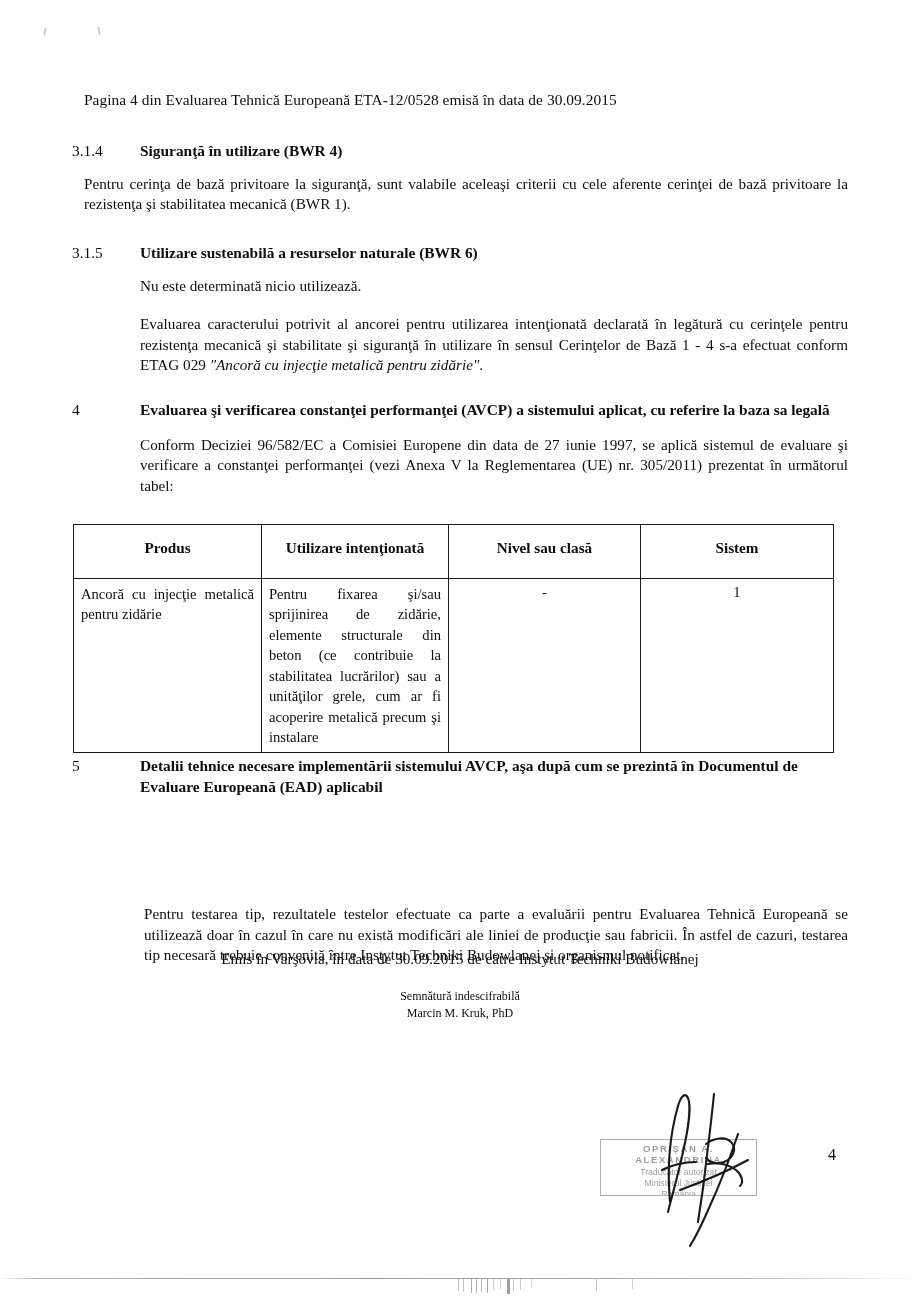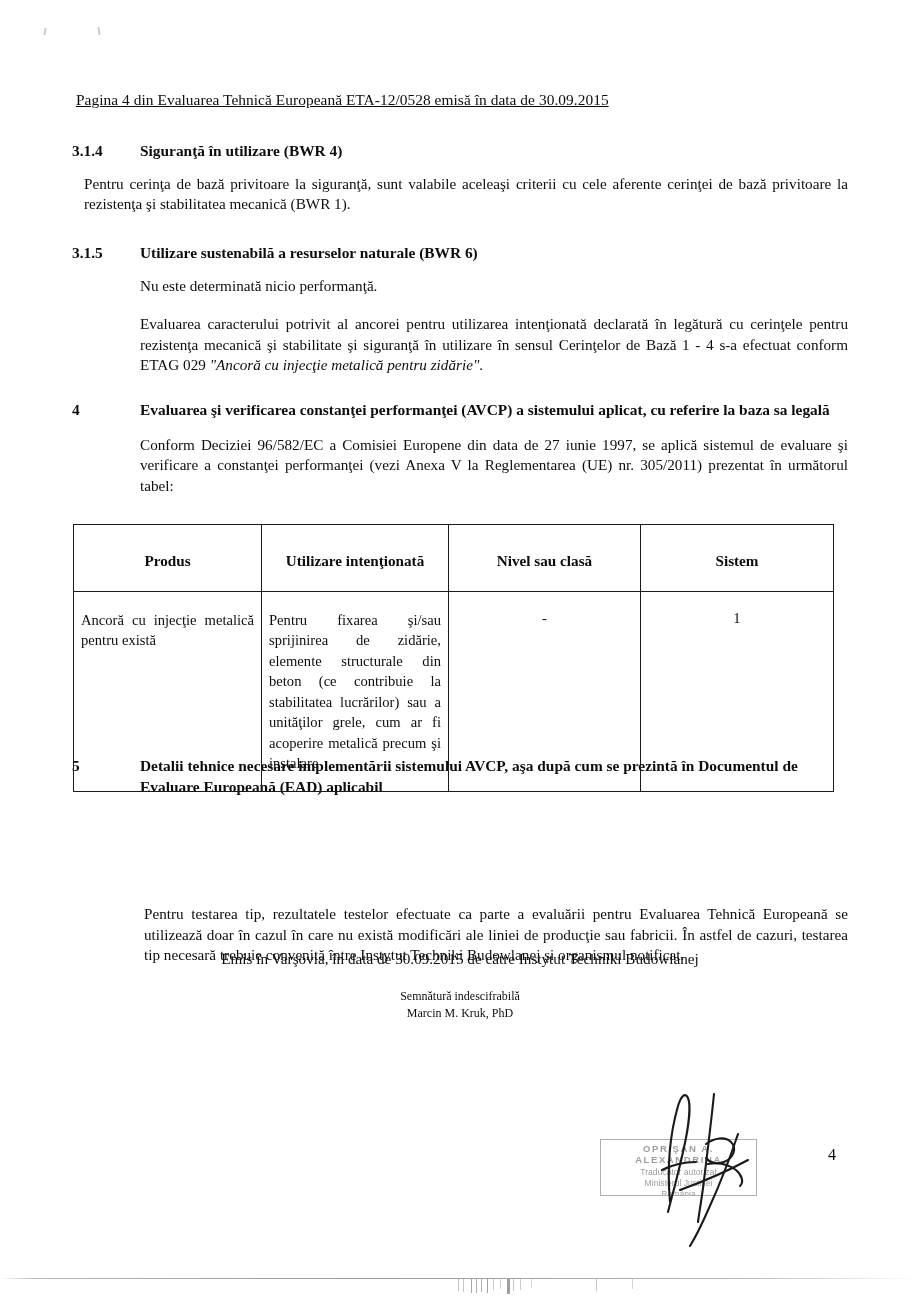--- a/index.html
+++ b/index.html
@@ -32,45 +32,44 @@
 
   .doc {
     position: absolute;
     left: 72px;
     top: 0;
     width: 776px;
   }
 
   .header-line {
     position: absolute;
-    left: 4px;
+    left: 12px;
     top: 91px;
     font-size: 15.4px;
     letter-spacing: .05px;
     white-space: nowrap;
-    text-decoration: underline;
   }
 
   
   .sect {
     position: absolute;
     left: 0;
     width: 776px;
   }
   .sect-head {
     display: flex;
     align-items: flex-start;
     font-weight: bold;
     font-size: 15.4px;
     line-height: 1.35;
   }
   .sect-num {
     width: 68px;
     flex: 0 0 68px;
-    font-weight: bold;
+    font-weight: normal;
   }
   .sect-title {
     flex: 1 1 auto;
   }
 
   .body-txt {
     margin-left: 68px;
     font-size: 15.2px;
     line-height: 1.36;
     text-align: justify;
@@ -83,21 +82,21 @@
     position: absolute;
     left: 73px;
     top: 524px;
     width: 700px;
     border-collapse: collapse;
     font-size: 14.6px;
     table-layout: fixed;
   }
   .avcp-table td, .avcp-table th {
     border: 1.4px solid #1a1a1a;
-    padding: 18px 7px;
+    padding: 5px 7px;
     vertical-align: top;
   }
   .avcp-table thead th {
     text-align: center;
     font-weight: bold;
     font-size: 15.2px;
     height: 36px;
     vertical-align: middle;
     padding-bottom: 12px;
   }
@@ -219,21 +218,21 @@
         <span class="sect-title">Siguranţă în utilizare (BWR 4)</span>
       </div>
       <div class="body-txt" style="margin-top:12px;margin-left:12px;">Pentru cerinţa de bază privitoare la siguranţă, sunt valabile aceleaşi criterii cu cele aferente cerinţei de bază privitoare la rezistenţa şi stabilitatea mecanică (BWR 1).</div>
     </div>
 
     <div class="sect" style="top:243px;">
       <div class="sect-head">
         <span class="sect-num">3.1.5</span>
         <span class="sect-title">Utilizare sustenabilă a resurselor naturale (BWR 6)</span>
       </div>
-      <div class="body-txt nojust" style="margin-top:12px;">Nu este determinată nicio performanţă.</div>
+      <div class="body-txt nojust" style="margin-top:12px;">Nu este determinată nicio utilizează.</div>
     </div>
 
     <div class="sect" style="top:302px;">
       <div class="body-txt" style="margin-top:12px;"><span>Evaluarea caracterului potrivit al ancorei pentru utilizarea intenţionată declarată în legătură cu cerinţele pentru rezistenţa mecanică şi stabilitate şi siguranţă în utilizare în sensul Cerinţelor de Bază 1 - 4 s-a efectuat conform ETAG 029 </span><span class="italic">"Ancoră cu injecţie metalică pentru zidărie"</span><span>.</span></div>
     </div>
 
     <div class="sect" style="top:400px;">
       <div class="sect-head">
         <span class="sect-num">4</span>
         <span class="sect-title">Evaluarea şi verificarea constanţei performanţei (AVCP) a sistemului aplicat, cu referire la baza sa legală</span>
@@ -265,21 +264,21 @@
     <thead>
       <tr>
         <th class="col-produs">Produs</th>
         <th class="col-utilizare">Utilizare intenţionată</th>
         <th class="col-nivel">Nivel sau clasă</th>
         <th class="col-sistem">Sistem</th>
       </tr>
     </thead>
     <tbody>
       <tr>
-        <td class="cell-just">Ancoră cu injecţie metalică pentru există</td>
+        <td class="cell-just">Ancoră cu injecţie metalică pentru zidărie</td>
         <td class="cell-just">Pentru fixarea şi/sau sprijinirea de zidărie, elemente structurale din beton (ce contribuie la stabilitatea lucrărilor) sau a unităţilor grele, cum ar fi acoperire metalică precum şi instalare</td>
         <td class="cell-center">-</td>
         <td class="cell-center">1</td>
       </tr>
     </tbody>
   </table>
 
   <div class="page-number">4</div>
 
   <div class="stamp">

